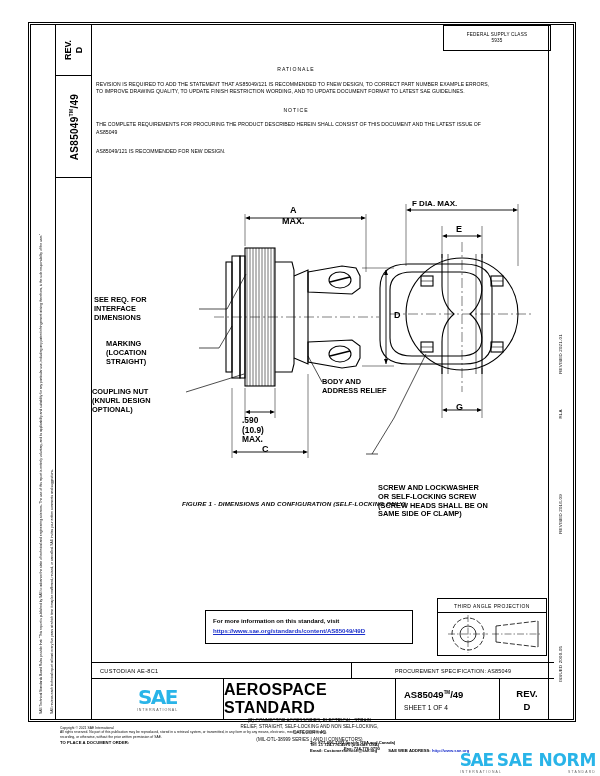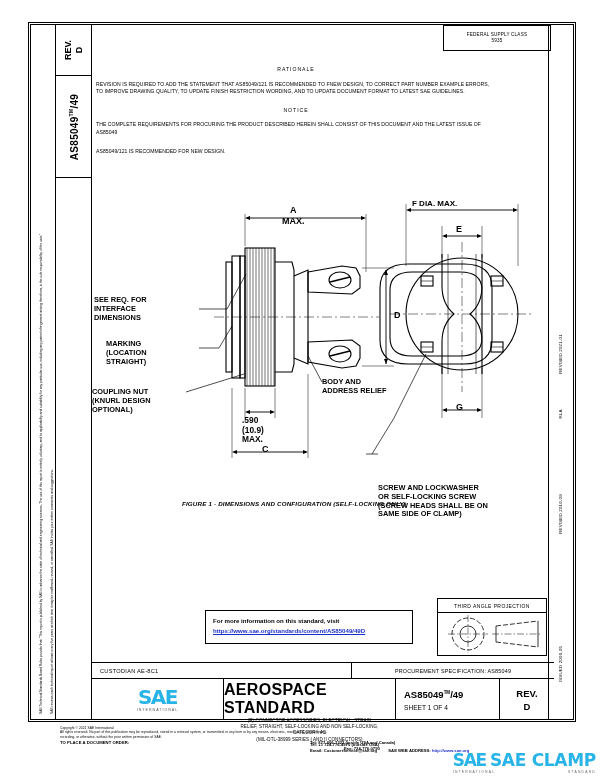--- a/index.html
+++ b/index.html
@@ -518,21 +518,21 @@
           <span style="margin-left:10px;">SAE WEB ADDRESS:</span>
           <span class="lnk">http://www.sae.org</span>
         </div>
       </div>
     </div>
   </div>
 
   <div class="sae-norm">
     <div class="nrow">
       <span class="big1">SAE</span>
-      <span class="big2">SAE CLAMP</span>
+      <span class="big2">SAE NORM</span>
     </div>
     <div class="sub">
       <span>INTERNATIONAL</span>
       <span>STANDARD</span>
     </div>
   </div>
 
 </div>
 
 </body></html>

